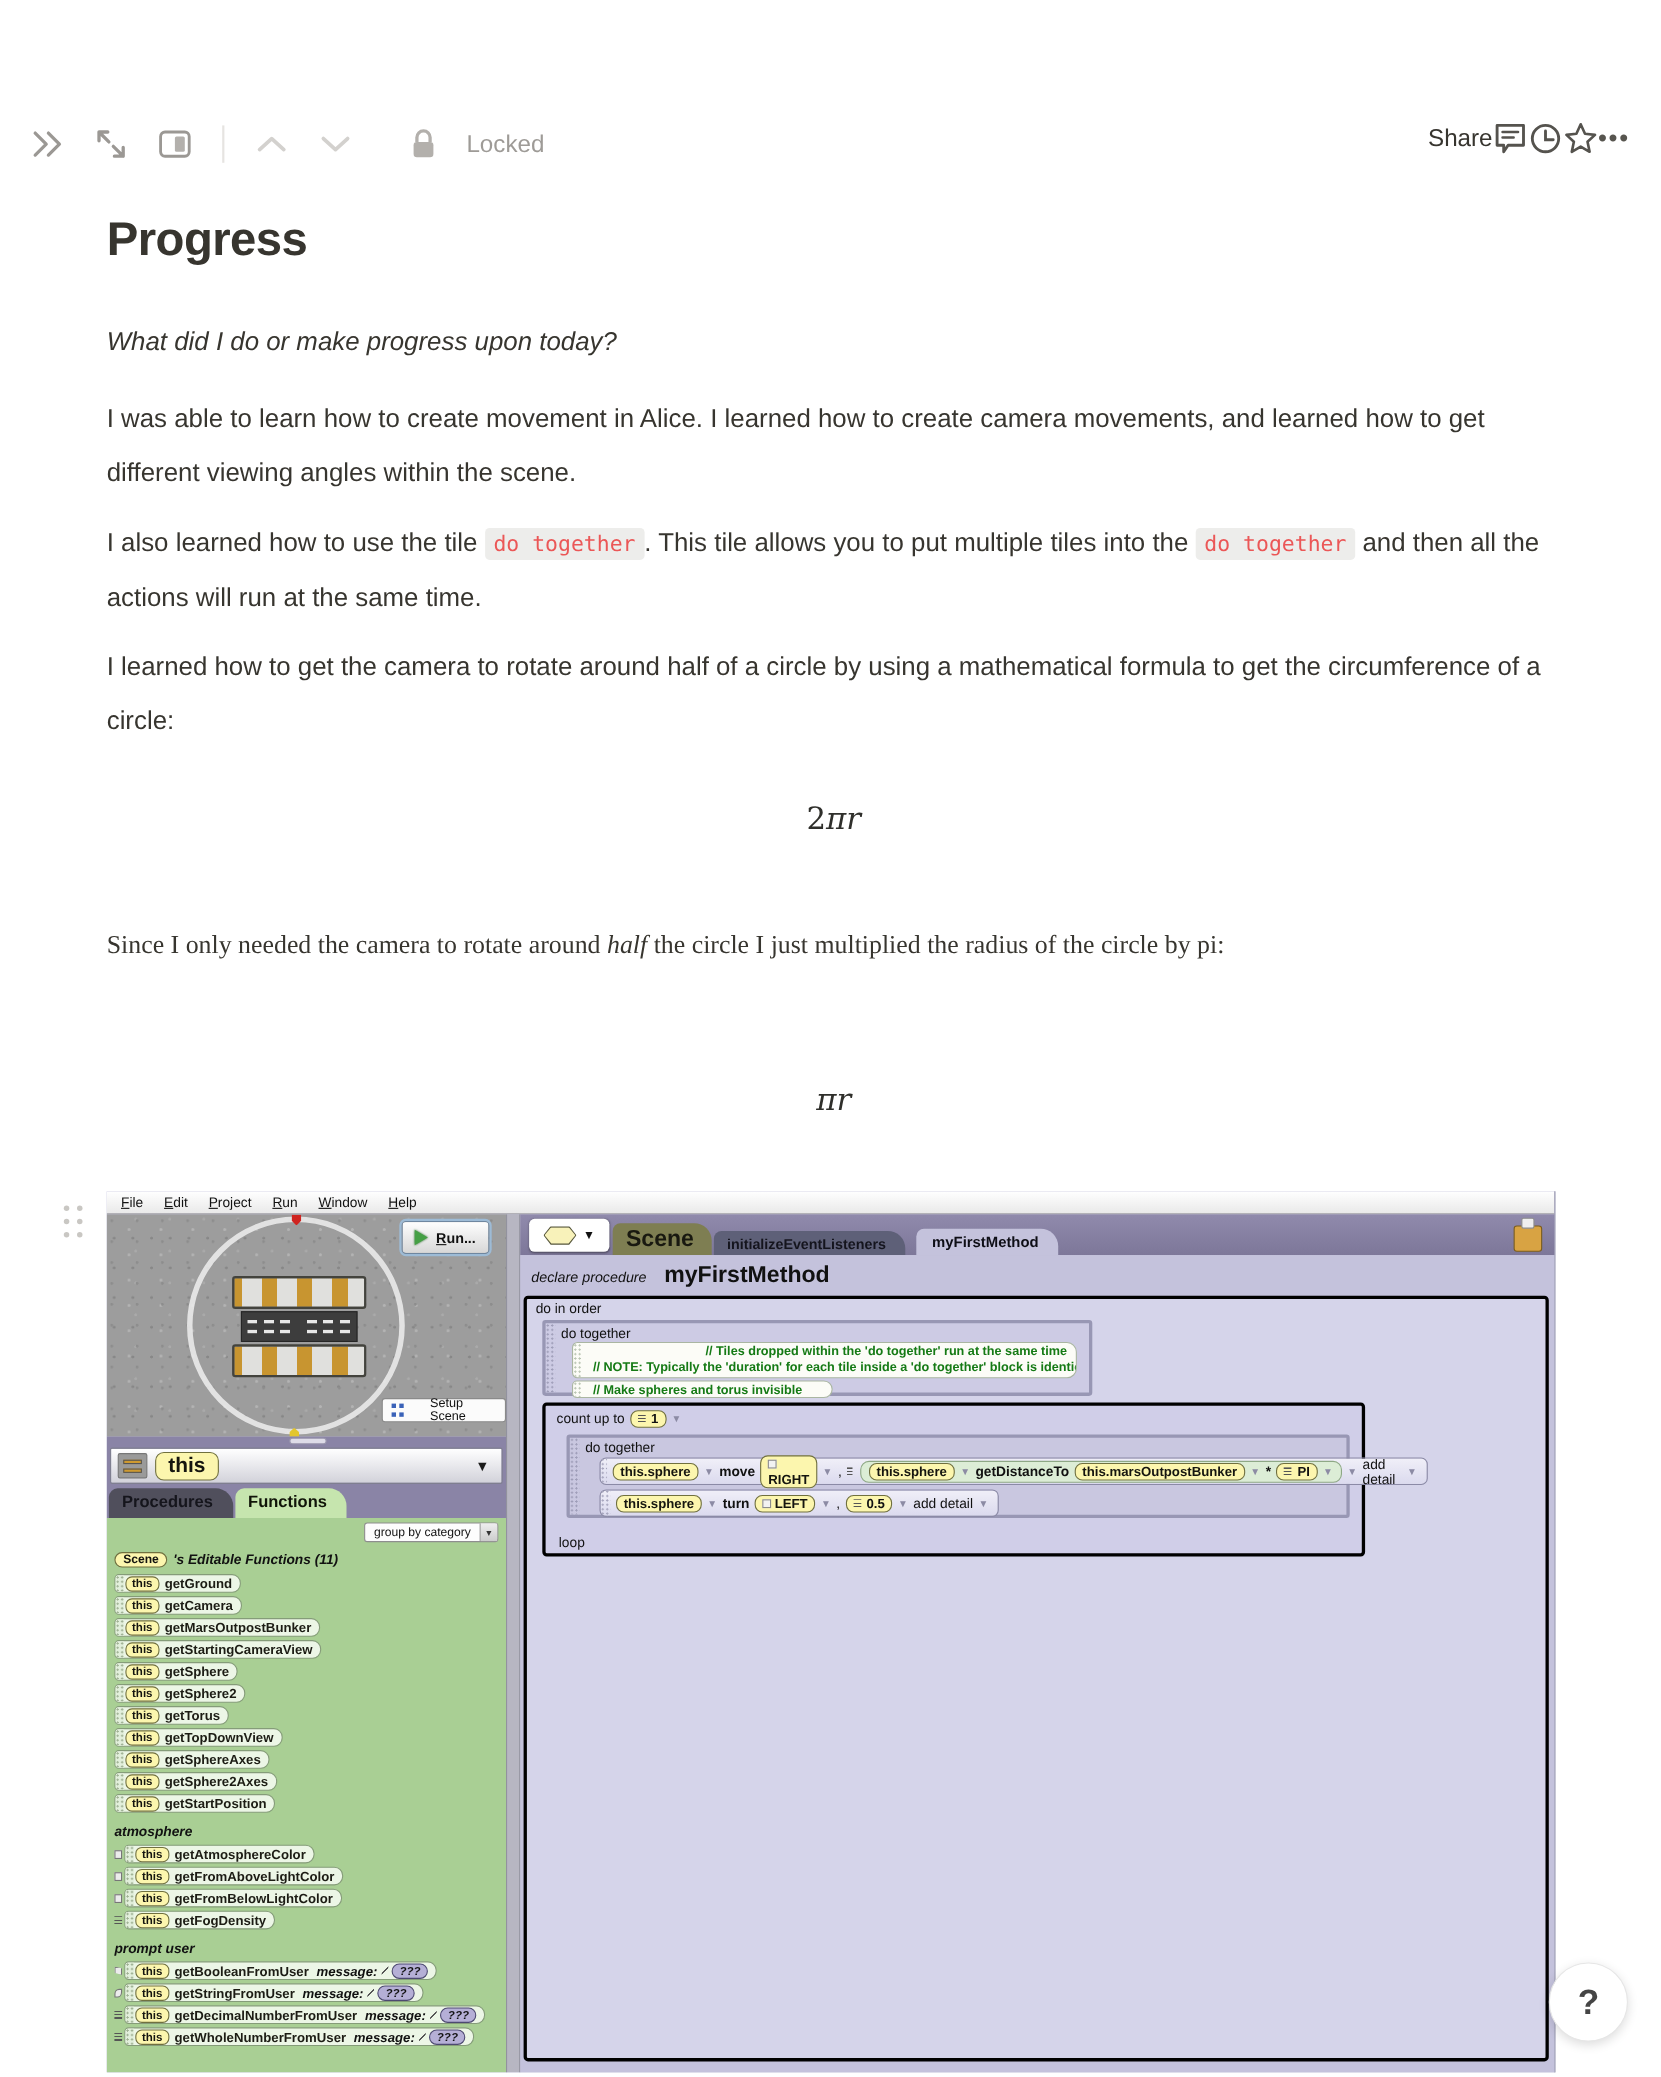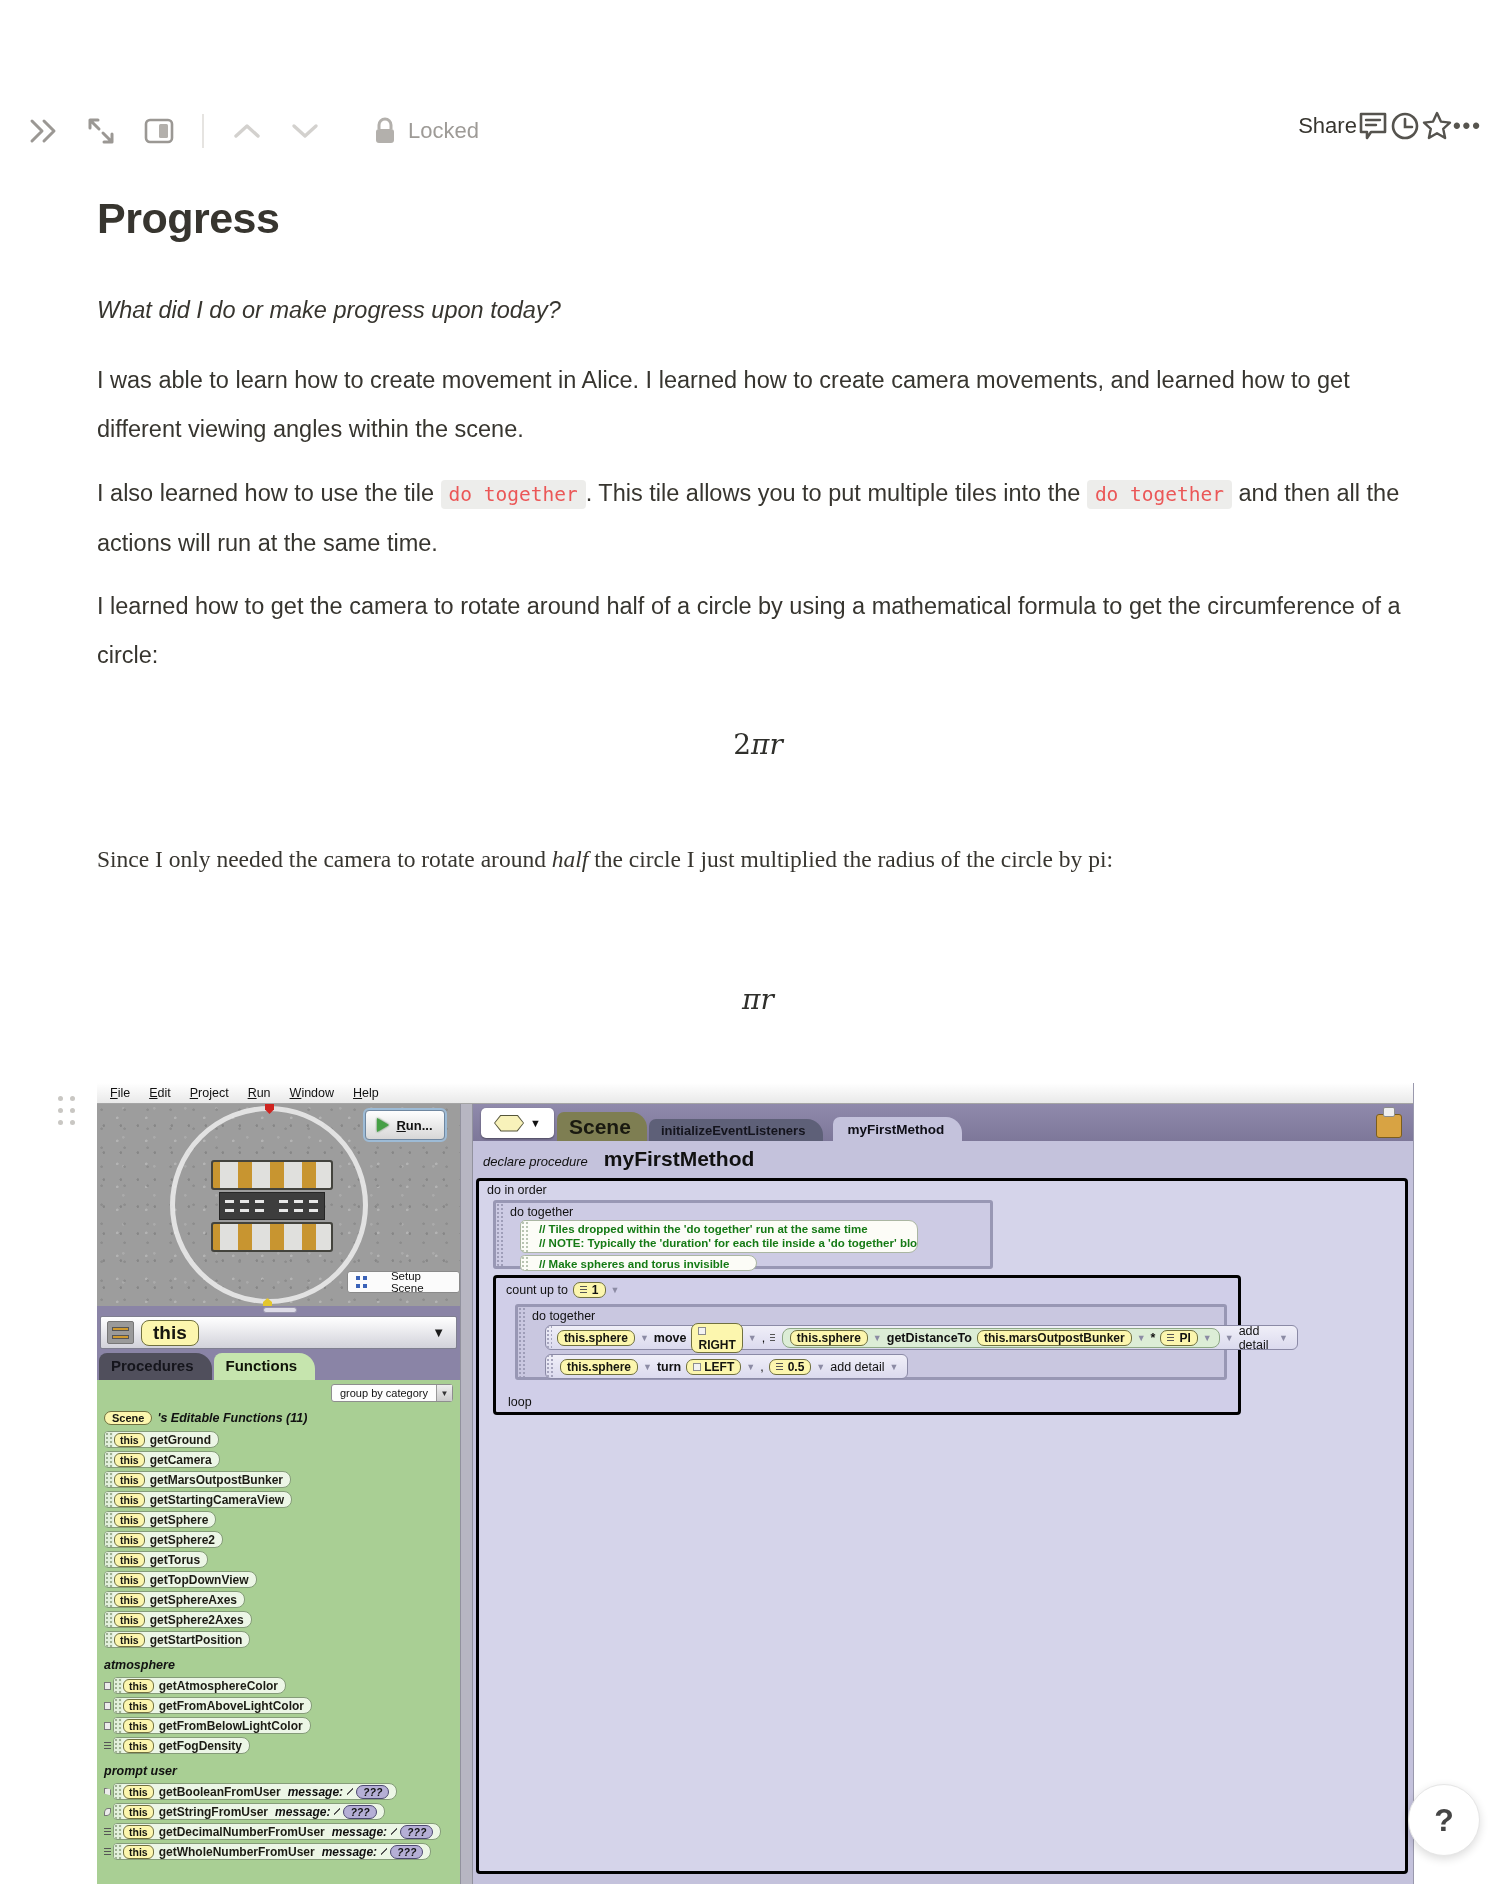--- a/index.html
+++ b/index.html
@@ -17,21 +17,21 @@
   .reload-ic { font-size:24px; color:#5c5c5c; }
   .chrome-right { position:absolute; right:28px; top:20px; display:flex; align-items:center; gap:46px; color:#a6a6a6; }
   .share-svg, .tabs-svg { display:block; }
   .plus-ic { font-size:36px; font-weight:300; line-height:36px; color:#a6a6a6; }
 
   
   .ntoolbar { position:absolute; left:0; top:86px; width:1510px; height:84px; background:#fff; }
   .nt-left { position:absolute; left:28px; top:28px; display:flex; align-items:center; gap:28px; }
   .nt-right { position:absolute; right:28px; top:24px; display:flex; align-items:center; }
   .nt-div { width:2px; height:34px; background:#e6e4e1; }
-  .locked-wrap { display:flex; align-items:center; gap:12px; margin-left:26px; }
+  .locked-wrap { display:flex; align-items:center; gap:28px; margin-left:26px; }
   .locked-label { font-size:22px; color:#9e9b97; }
   .share-label { font-size:22px; color:#37352f; }
   .dots-ic { font-size:22px; color:#57554f; letter-spacing:2px; font-weight:bold; }
 
   
   .content { position:absolute; left:97px; top:0; width:1322px; color:#37352f; }
   .ptitle { position:absolute; top:194px; font-size:43px; font-weight:700; letter-spacing:-.5px; }
   .pq { position:absolute; top:297px; font-size:23.5px; font-style:italic; }
   .para { position:absolute; font-size:23.5px; line-height:49px; width:1322px; }
   .p1 { top:356px; } .p2 { top:469px; } .p3 { top:582px; } .p4 { top:835px;font-family:Liberation Serif, serif; }
@@ -140,21 +140,21 @@
   .declare-label { font-style:italic; font-size:13px; }
   .method-name { font-size:21px; font-weight:bold; }
 
   .blk { border:3px solid #000000; border-radius:4px; position:absolute; }
   .do-in-order { left:3px; top:37px; width:932px; height:696px; background:#d5d4ea; }
   .blk-label { font-size:12.5px; padding:2px 0 0 8px; }
   .dotstrip { position:absolute; left:0; top:0; bottom:0; width:9px; background-image:radial-gradient(#9e9db8 .8px, transparent 1px); background-size:4px 4px; border-radius:3px 0 0 3px; }
   .do-together-1 { left:14px; top:19px; width:500px; height:69px; background:#cdcbe4; border-color:#9897b4; border-radius:3px; }
   .comment-tile { position:absolute; background:#fcfcf7; border:1px solid #aab6a2; border-radius:5px 9px 9px 5px; color:#157a15; font-weight:bold; font-size:11.5px; line-height:14px; padding:1px 8px 1px 12px; overflow:hidden; white-space:nowrap; }
   .comment-tile .dotstrip { width:8px; background-image:radial-gradient(#b9c4b2 .8px, transparent 1px); background-size:4px 4px; }
-  .cA { left:24px; top:17px; width:398px; height:33px; }
+  .cA { left:24px; top:17px; width:459px; height:33px;text-align:right; }
   .cB { left:24px; top:52px; width:237px; height:16px; }
 
   .count-blk { left:14px; top:94px; width:748px; height:140px; background:#d0cee8; }
   .count-head { display:flex; align-items:center; gap:5px; padding:4px 0 0 10px; font-size:12.5px; }
   .cchip { display:inline-flex; align-items:center; gap:3px; background:#fcf6ae; border:1px solid #70703f; border-radius:7px; padding:0 6px; font-size:12px; font-weight:bold; }
   .sm-arrow { font-size:9px; color:#8c8ba4; }
   .do-together-2 { left:19px; top:26px; width:712px; height:76px; background:#c9c7e0; border-color:#9897b4; border-radius:3px; }
   .stmt { position:absolute; display:inline-flex; align-items:center; gap:5px; height:25px; background:linear-gradient(#f0eff8,#dbdaee); border:1px solid #8b8aa6; border-radius:6px; padding:0 9px 0 0; font-size:12.5px; }
   .stmt .dotstrip { position:relative; width:9px; height:25px; border-radius:5px 0 0 5px; background-image:radial-gradient(#a6a5bd .8px, transparent 1px); background-size:4px 4px; }
   .stmt1 { left:27px; top:18px; } .stmt2 { left:27px; top:47px; }

